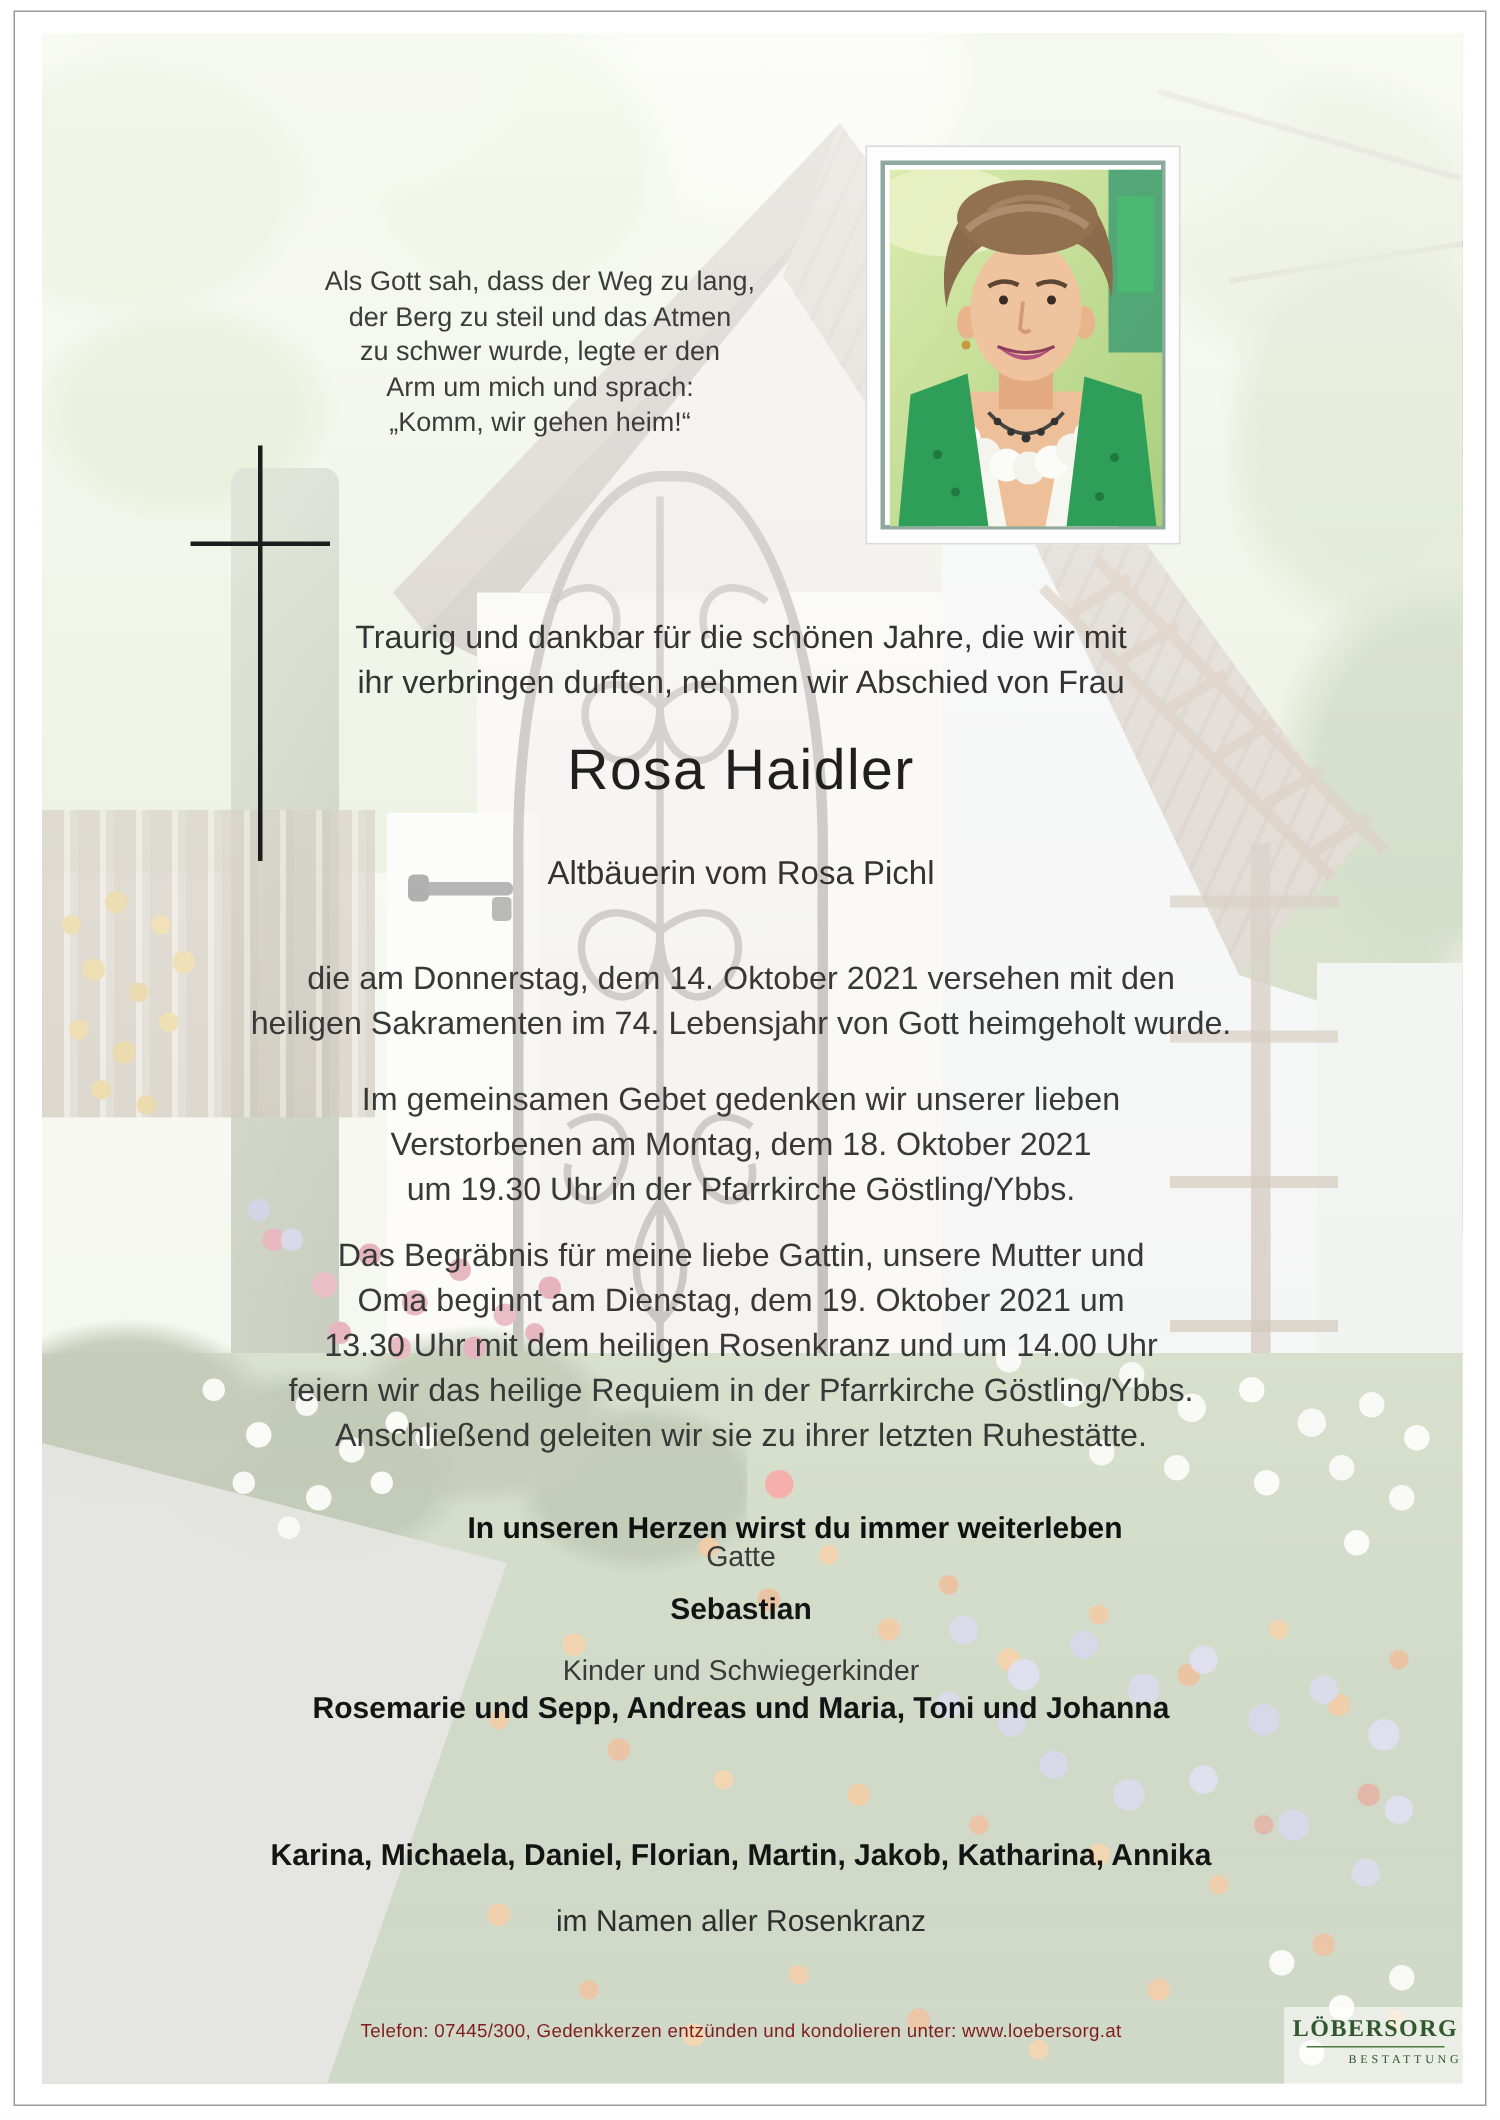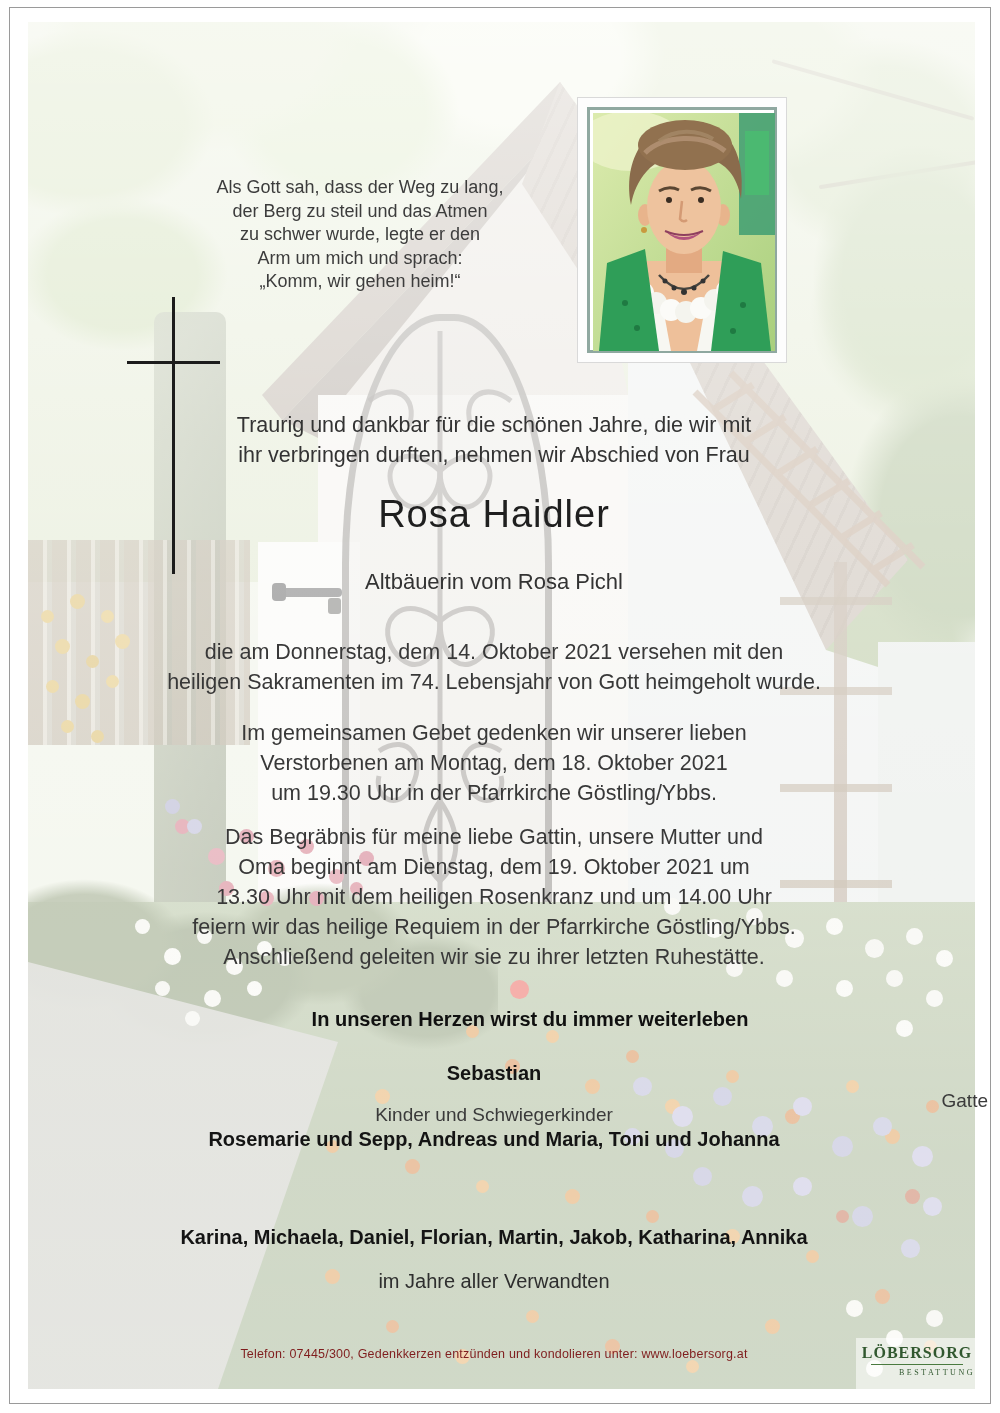--- a/index.html
+++ b/index.html
@@ -124,21 +124,21 @@
   .poem{left:190px;width:340px;top:176px;font-size:18px;line-height:23.5px;color:#3c3c3c;}
   .intro{top:410px;font-size:21.5px;line-height:30px;color:#333;}
   .name{top:482px;font-size:38px;letter-spacing:1px;color:#1f1f1f;margin-top:11px;}
   .subtitle{top:569px;font-size:22px;color:#333;}
   .para1{top:637px;font-size:21.5px;line-height:30px;}
   .para2{top:718px;font-size:21.5px;line-height:30px;}
   .para3{top:822px;font-size:21.5px;line-height:30px;}
   .memory{top:1008px;font-size:20px;font-weight:bold;color:#101010;padding-left:36px;}
   .m-names{font-size:20px;font-weight:bold;color:#141414;}
   .m-rel{font-size:19px;color:#3a3a3a;}
-  .g1n{top:1062px;} .g1r{top:1090px;text-align:right;}
+  .g1n{top:1062px;} .g1r{top:1028px;}
   .g2n{top:1128px;} .g2r{top:1104px;}
   .g3n{top:1196px;margin-top:30px;} .g3r{top:1224px;}
   .closing{top:1270px;font-size:20px;color:#2e2e2e;}
   .footer{top:1347px;font-size:12.5px;color:#7f1d1d;letter-spacing:.2px;}
 
   .logo-box{position:absolute;left:856px;top:1338px;width:122px;height:52px;
     background:rgba(255,255,255,.55);text-align:center;padding-top:6px;box-sizing:border-box;}
   .logo-name{font-family:"Liberation Serif",serif;font-size:16px;font-weight:bold;color:#31582f;letter-spacing:1px;}
   .logo-rule{width:92px;height:1px;background:#4a7a3f;margin:2px auto 3px auto;}
   .logo-tagline{font-family:"Liberation Serif",serif;font-size:8px;color:#31582f;letter-spacing:2.5px;padding-left:40px;}
@@ -311,21 +311,21 @@
   </div>
 
   <div class="txt memory">In unseren Herzen wirst du immer weiterleben</div>
 
   <div class="txt m-names g1n">Sebastian</div>
   <div class="txt m-rel g1r">Gatte</div>
   <div class="txt m-names g2n">Rosemarie und Sepp, Andreas und Maria, Toni und Johanna</div>
   <div class="txt m-rel g2r">Kinder und Schwiegerkinder</div>
   <div class="txt m-names g3n">Karina, Michaela, Daniel, Florian, Martin, Jakob, Katharina, Annika</div>
 
-  <div class="txt closing">im Jahre aller Verwandten</div>
+  <div class="txt closing">im Namen aller Rosenkranz</div>
 
   <div class="txt footer">Telefon: 07445/300, Gedenkkerzen entzünden und kondolieren unter: www.loebersorg.at</div>
 
   <div class="logo-box">
     <div class="logo-name">LÖBERSORG</div>
     <div class="logo-rule"></div>
     <div class="logo-tagline">BESTATTUNG</div>
   </div>
 </div>
 

